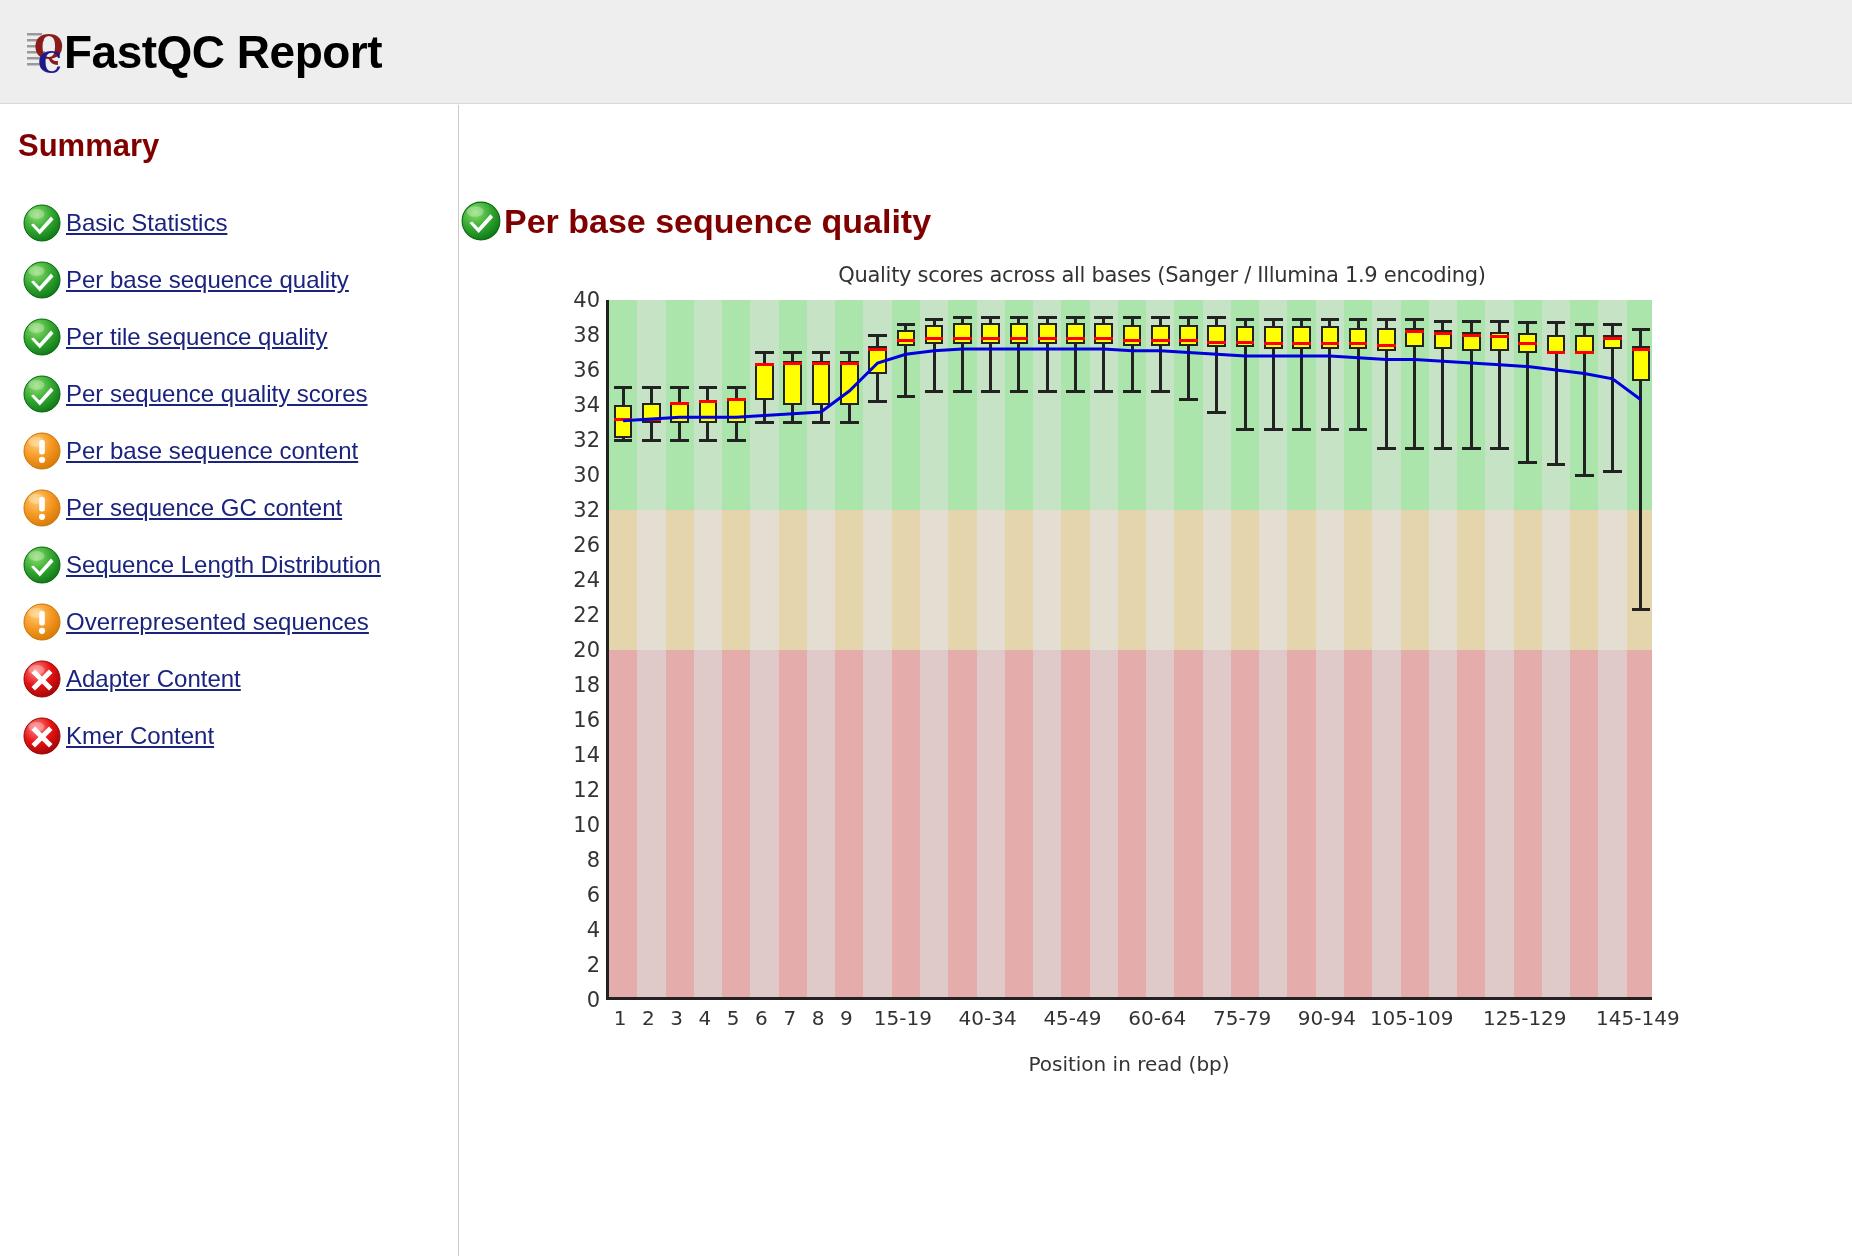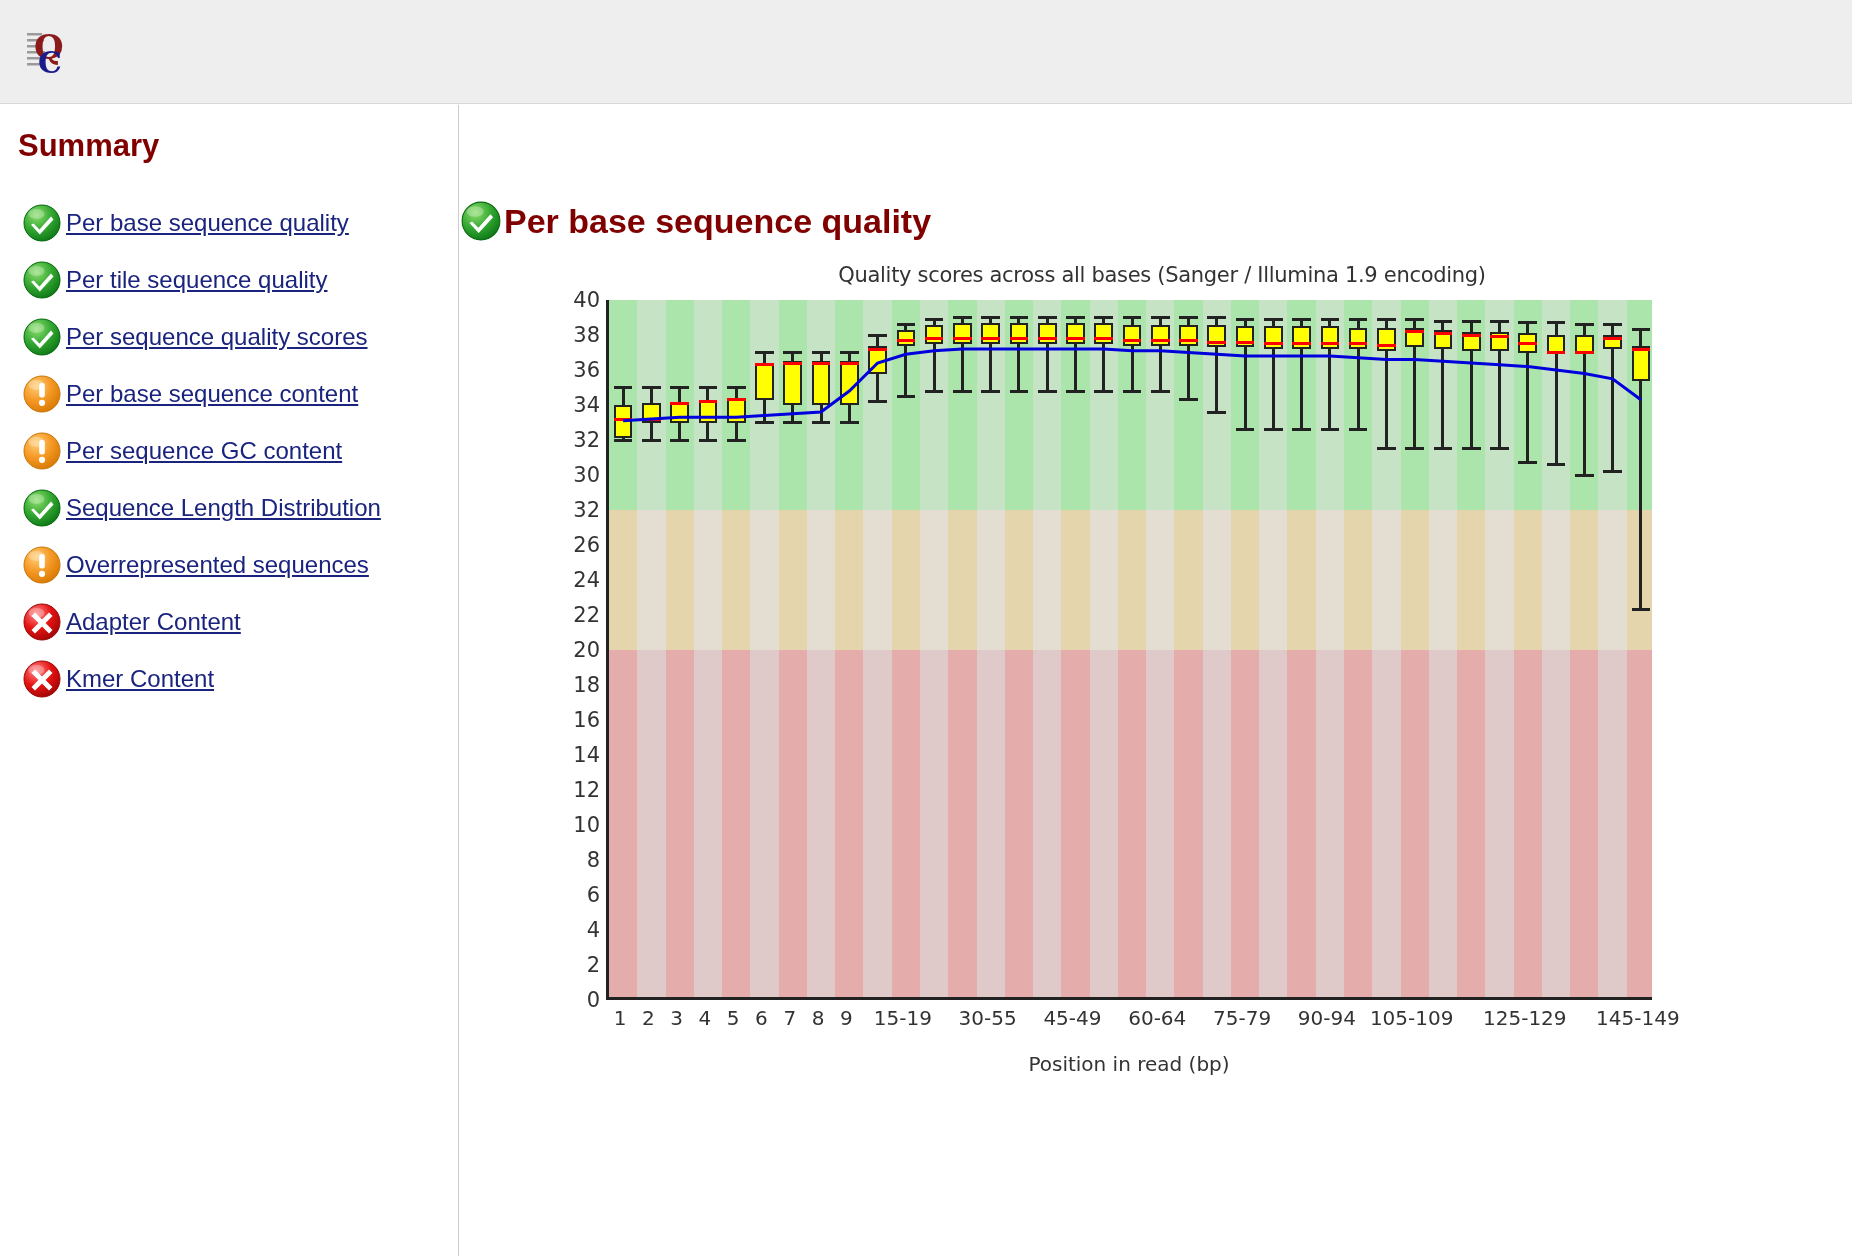--- a/index.html
+++ b/index.html
@@ -113,28 +113,47 @@
           <rect x="1" y="16" width="17" height="2.5" fill="#9a9a9a"></rect>
           <rect x="1" y="22" width="14" height="2.5" fill="#9a9a9a"></rect>
           <rect x="1" y="28" width="18" height="2.5" fill="#9a9a9a"></rect>
           <rect x="1" y="34" width="15" height="2.5" fill="#9a9a9a"></rect>
           <rect x="1" y="40" width="17" height="2.5" fill="#9a9a9a"></rect>
         </g>
         <text x="8" y="36" font-family="DejaVu Serif, serif" font-size="34" font-weight="bold" fill="#8b1a1a">Q</text>
         <text x="12" y="50" font-family="DejaVu Serif, serif" font-size="30" font-weight="bold" fill="#1a1a8b">C</text>
       </svg>
     </span>
+    <span id="app-title">FastQC Report</span>
   </div>
 </div>
 <div class="ghost-bar" id="ghost-bar-left"></div>
 <div class="ghost-bar" id="ghost-bar-right"></div>
 
 <div id="sidebar">
   <div id="summary-title">Summary</div>
   <ul id="summary-list">
+      <li class="summary-item">
+        <span class="status-icon">
+          <svg width="40" height="40" viewBox="0 0 40 40">
+            <defs>
+              <radialGradient id="gg40" cx="35%" cy="28%" r="75%">
+                <stop offset="0%" stop-color="#8ede6e"></stop>
+                <stop offset="55%" stop-color="#34a832"></stop>
+                <stop offset="100%" stop-color="#0f7a18"></stop>
+              </radialGradient>
+            </defs>
+            <circle cx="20" cy="20" r="18" fill="url(#gg40"></circle>
+            <circle cx="20" cy="20" r="18" fill="url(#gg40)" stroke="#0b6b12" stroke-width="1"></circle>
+            <path d="M11.5 20.5 L17.5 26.5 L29 13.5 L31.5 16.5 L17.8 31.5 L9 21.8 Z" fill="#ffffff"></path>
+            <ellipse cx="14.5" cy="11" rx="8" ry="5" fill="#ffffff" opacity="0.28"></ellipse>
+          </svg>
+        </span>
+        <span class="summary-link">Basic Statistics</span>
+      </li>
       <li class="summary-item">
         <span class="status-icon">
           <svg width="40" height="40" viewBox="0 0 40 40">
             <defs>
               <radialGradient id="gg40" cx="35%" cy="28%" r="75%">
                 <stop offset="0%" stop-color="#8ede6e"></stop>
                 <stop offset="55%" stop-color="#34a832"></stop>
                 <stop offset="100%" stop-color="#0f7a18"></stop>
               </radialGradient>
             </defs>
@@ -662,21 +681,21 @@
           <div class="xtick" style="left: 14.1351px;">1</div>
           <div class="xtick" style="left: 42.4054px;">2</div>
           <div class="xtick" style="left: 70.6757px;">3</div>
           <div class="xtick" style="left: 98.9459px;">4</div>
           <div class="xtick" style="left: 127.216px;">5</div>
           <div class="xtick" style="left: 155.486px;">6</div>
           <div class="xtick" style="left: 183.757px;">7</div>
           <div class="xtick" style="left: 212.027px;">8</div>
           <div class="xtick" style="left: 240.297px;">9</div>
           <div class="xtick" style="left: 296.838px;">15-19</div>
-          <div class="xtick" style="left: 381.649px;">30-55</div>
+          <div class="xtick" style="left: 381.649px;">40-34</div>
           <div class="xtick" style="left: 466.459px;">45-49</div>
           <div class="xtick" style="left: 551.27px;">60-64</div>
           <div class="xtick" style="left: 636.081px;">75-79</div>
           <div class="xtick" style="left: 720.892px;">90-94</div>
           <div class="xtick" style="left: 805.703px;">105-109</div>
           <div class="xtick" style="left: 918.784px;">125-129</div>
           <div class="xtick" style="left: 1031.86px;">145-149</div>
         </div>
       <div id="xaxis-label">Position in read (bp)</div>
     </div>

